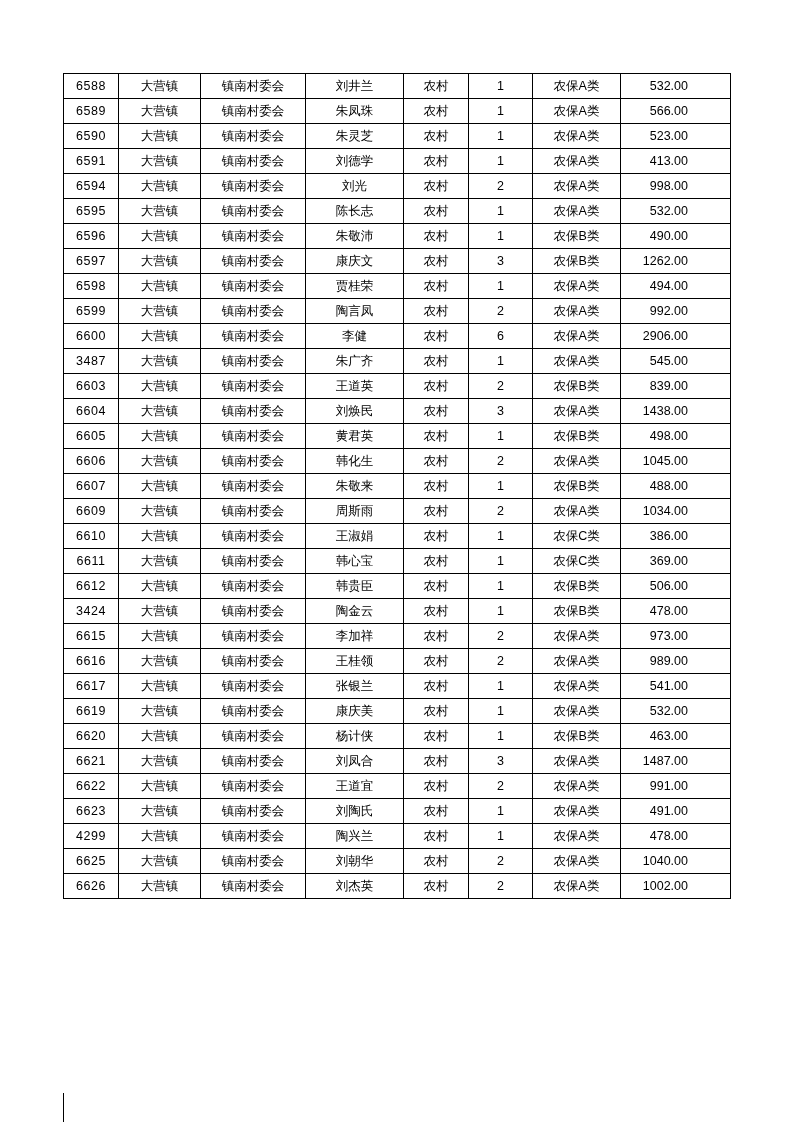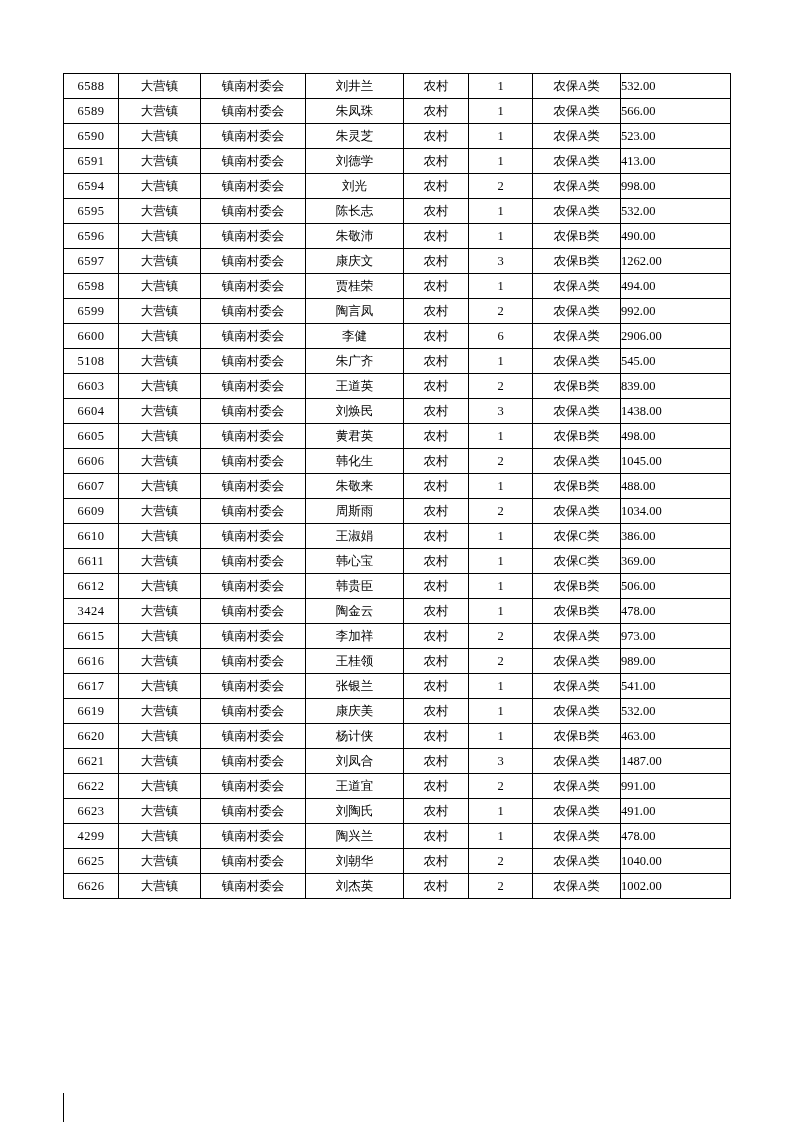--- a/index.html
+++ b/index.html
@@ -6,21 +6,21 @@
     margin: 0;
     padding: 0;
     background: #ffffff;
   }
   .page {
     position: relative;
     width: 793px;
     height: 1122px;
     background: #ffffff;
     overflow: hidden;
-    font-family: Liberation Serif, serif;
+    font-family: Liberation Sans, sans-serif;
   }
   table.roster {
     position: absolute;
     left: 63px;
     top: 73px;
     width: 667px;
     border-collapse: collapse;
     table-layout: fixed;
   }
   table.roster td {
@@ -28,21 +28,21 @@
     height: 24px;
     padding: 0;
     font-size: 12.5px;
     color: #000000;
     text-align: center;
     white-space: nowrap;
     overflow: hidden;
     vertical-align: middle;
   }
   table.roster td.col-amount {
-    text-align: left;
+    text-align: right;
     padding-right: 42px;
   }
   table.roster td.col-serial {
     letter-spacing: 0.5px;
   }
   
   .continuation-mark {
     position: absolute;
     left: 63px;
     top: 1093px;
@@ -171,21 +171,21 @@
           <td class="col-serial">6600</td>
           <td class="col-town">大营镇</td>
           <td class="col-village">镇南村委会</td>
           <td class="col-name">李健</td>
           <td class="col-category">农村</td>
           <td class="col-count">6</td>
           <td class="col-insurance_class">农保A类</td>
           <td class="col-amount">2906.00</td>
         </tr>
         <tr>
-          <td class="col-serial">5108</td>
+          <td class="col-serial">3487</td>
           <td class="col-town">大营镇</td>
           <td class="col-village">镇南村委会</td>
           <td class="col-name">朱广齐</td>
           <td class="col-category">农村</td>
           <td class="col-count">1</td>
           <td class="col-insurance_class">农保A类</td>
           <td class="col-amount">545.00</td>
         </tr>
         <tr>
           <td class="col-serial">6603</td>

